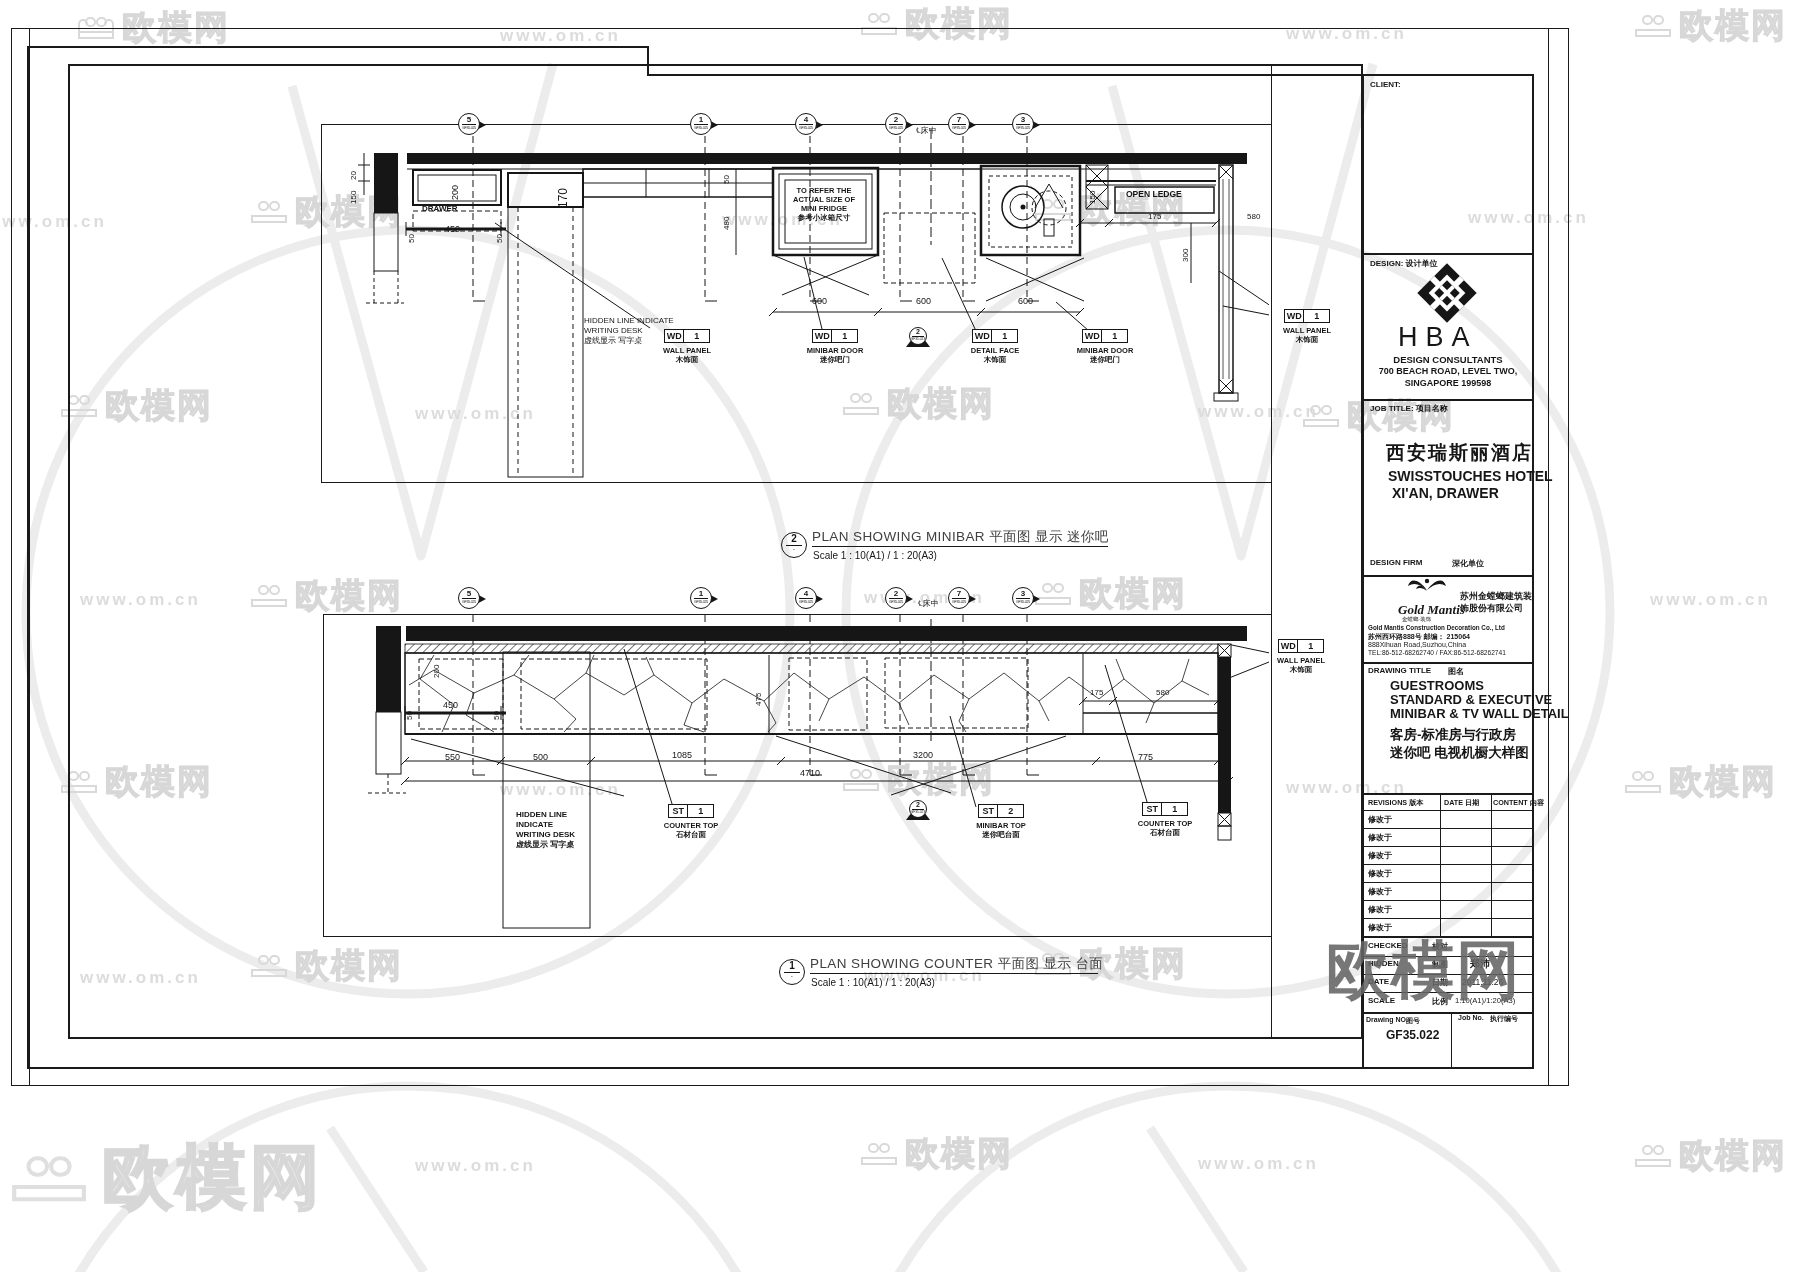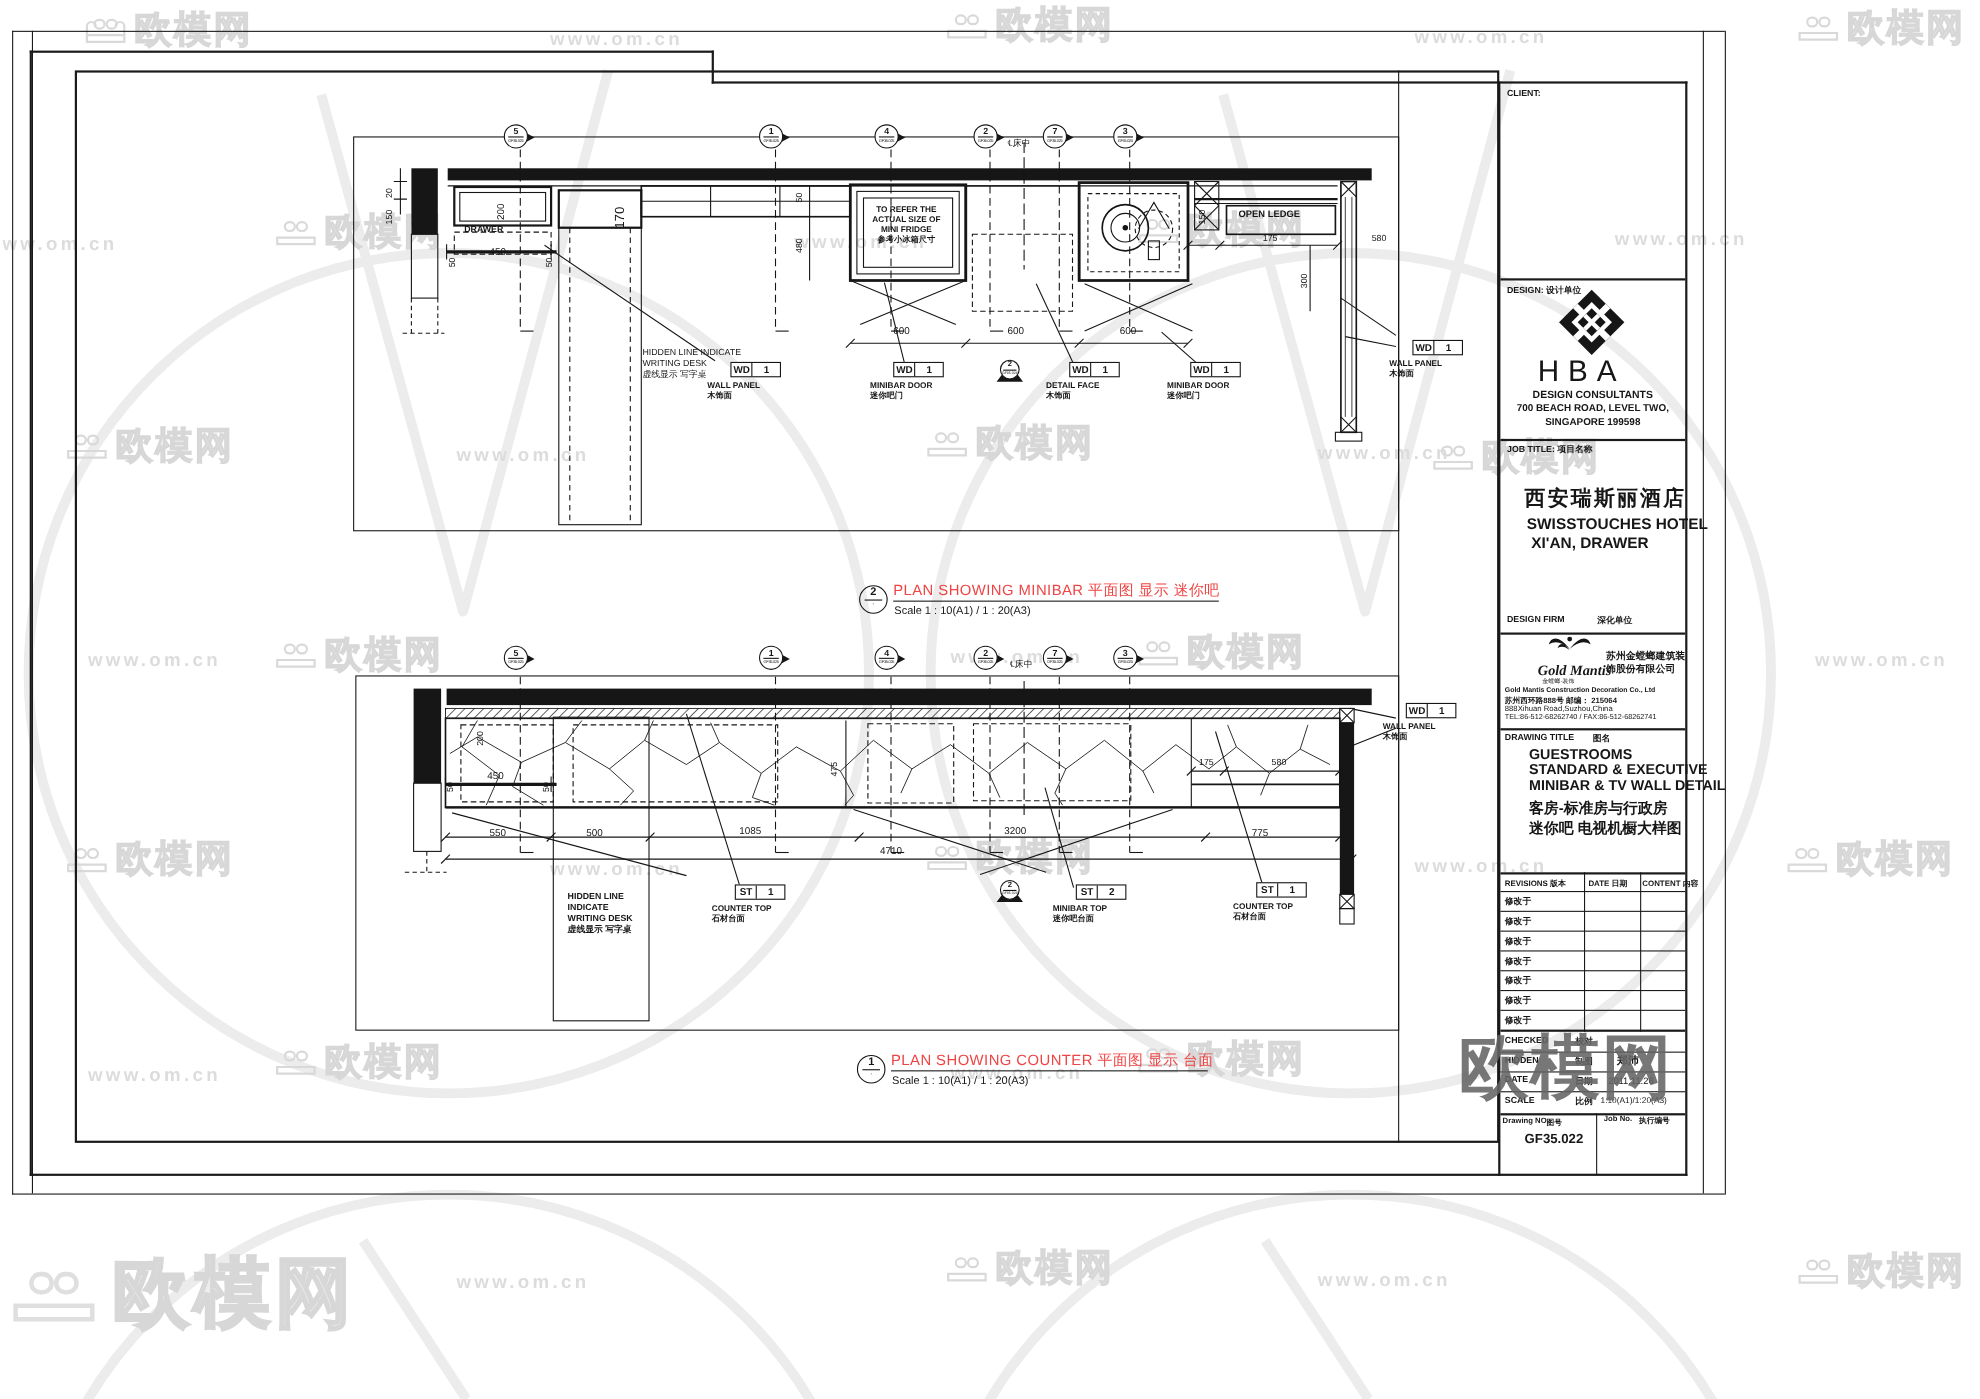--- a/index.html
+++ b/index.html
@@ -13,32 +13,32 @@
   .wmt.big{transform:scale(2.05);transform-origin:left top}
   .wmu{position:absolute;font-size:17px;font-weight:bold;color:#dcdcdc;letter-spacing:3px;pointer-events:none}
   .bigwm{position:absolute;font-weight:bold;color:rgba(100,100,100,.88);pointer-events:none;line-height:1}
   
   .dim{position:absolute;font-size:9px;white-space:nowrap;color:#161616}
   .dimv{position:absolute;font-size:9px;white-space:nowrap;color:#161616;transform:rotate(-90deg);transform-origin:0 0}
   .note{position:absolute;font-size:8px;line-height:10px;white-space:nowrap}
   .chip{position:absolute;width:46px;height:14px;border:1.5px solid #161616;display:flex;background:#fff;font-size:9px;font-weight:bold;box-sizing:border-box}
   .chip i{font-style:normal;width:42%;border-right:1.5px solid #161616;display:flex;align-items:center;justify-content:center}
   .chip b{flex:1;display:flex;align-items:center;justify-content:center}
-  .chiplbl{position:absolute;width:88px;font-size:7.5px;line-height:9px;text-align:left;font-weight:bold}
+  .chiplbl{position:absolute;width:88px;font-size:7.5px;line-height:9px;text-align:center;font-weight:bold}
   .mk{position:absolute;width:30px;height:26px}
   .mk .flag{position:absolute;left:14px;top:5px;width:0;height:0;border-left:15px solid #161616;border-top:8px solid transparent;border-bottom:8px solid transparent}
   .mk .cir{position:absolute;left:1px;top:1px;width:22px;height:22px;border:1.5px solid #161616;border-radius:50%;background:#fff;text-align:center;box-sizing:border-box}
   .mk .n{font-size:8px;font-weight:bold;line-height:9px;border-bottom:1px solid #161616;margin:1px 3px 0}
   .mk .r{font-size:4px;line-height:6px;letter-spacing:-.3px;transform:scale(.9)}
   .tmk{position:absolute;width:26px;height:22px}
   .tmk .t{position:absolute;left:1px;bottom:0;width:0;height:0;border-left:12px solid transparent;border-right:12px solid transparent;border-bottom:16px solid #161616}
   .tmk .cir{position:absolute;left:4px;top:2px;width:18px;height:18px;border:1.2px solid #161616;border-radius:50%;background:#fff;text-align:center;box-sizing:border-box}
   .tmk .n{font-size:7px;font-weight:bold;line-height:8px;border-bottom:.8px solid #161616;margin:0 2px}
   .tmk .r{font-size:3.6px;line-height:5px;transform:scale(.9)}
-  .ptitle{position:absolute;font-size:13.5px;letter-spacing:.4px;white-space:nowrap;color:#ef4444}
+  .ptitle{position:absolute;font-size:13.5px;letter-spacing:.4px;white-space:nowrap;color:#404040}
   .pscale{position:absolute;font-size:10px;white-space:nowrap}
   .tcir{position:absolute;width:26px;height:26px;border:1.5px solid #161616;border-radius:50%;text-align:center;box-sizing:border-box}
   .tcir .n{font-size:10px;font-weight:bold;line-height:12px;border-bottom:1px solid #161616;margin:0 4px}
   .tcir .d{font-size:7px;line-height:8px}
   
   .tb{position:absolute;font-size:8px;font-weight:bold;white-space:nowrap}
   .tbn{position:absolute;font-size:8px;white-space:nowrap}
 </style>
 </head>
 <body>

